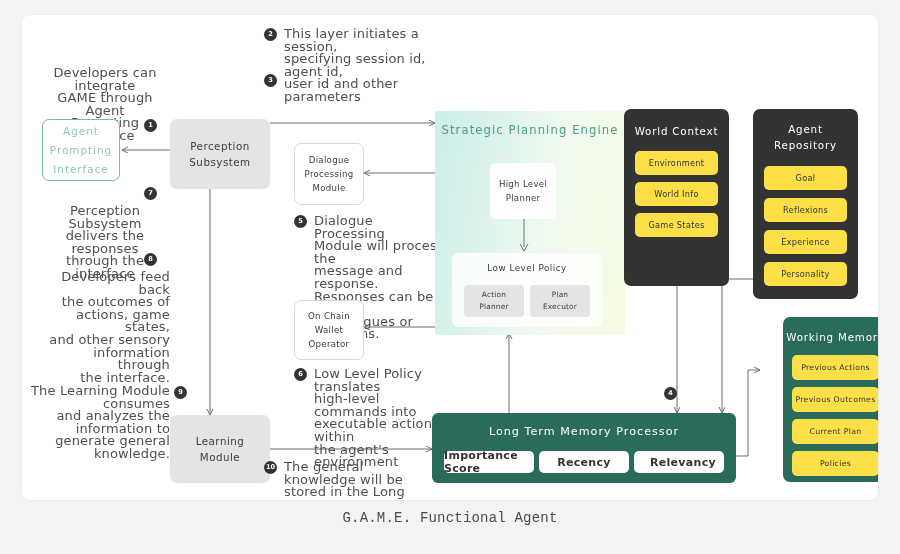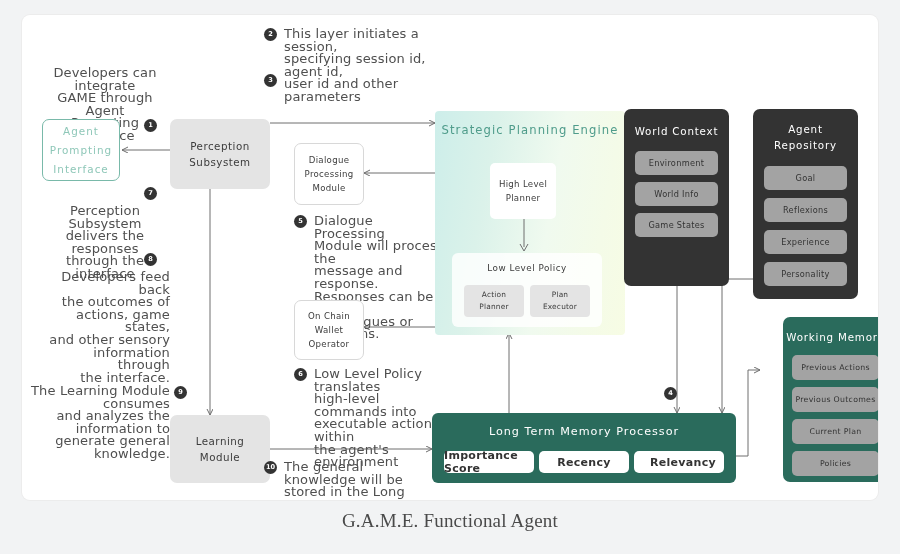--- a/index.html
+++ b/index.html
@@ -18,22 +18,22 @@
     background: #ffffff;
     border-radius: 8px;
     box-shadow: 0 0 0 1px #ececec;
     overflow: hidden;
   }
 
   .caption {
     position: absolute;
     left: 0; top: 510px; width: 900px;
     text-align: center;
-    font-family: Liberation Serif, serif;
-    font-size: 19px;
+    font-family: Liberation Mono, monospace;
+    font-size: 14px;
     color: #4a4a4a;
     letter-spacing: .2px;
   }
 
   .hand {
     font-family: "DejaVu Sans", sans-serif;
     letter-spacing: .4px;
   }
 
   
@@ -164,21 +164,21 @@
   .panel-title {
     position: absolute; left: 0; width: 100%;
     text-align: center;
     color: #ffffff;
     font-size: 10.3px; line-height: 16px;
     white-space: pre-line;
     letter-spacing: .8px;
   }
   .chip {
     position: absolute;
-    background: #a3a3a3;
+    background: #fde047;
     border-radius: 5px;
     display: flex; align-items: center; justify-content: center;
     color: #333333;
     font-size: 8.2px;
     letter-spacing: .3px;
     white-space: nowrap;
   }
 
   
   .ltm { position: absolute; background: #2a6b5c; border-radius: 6px; }

